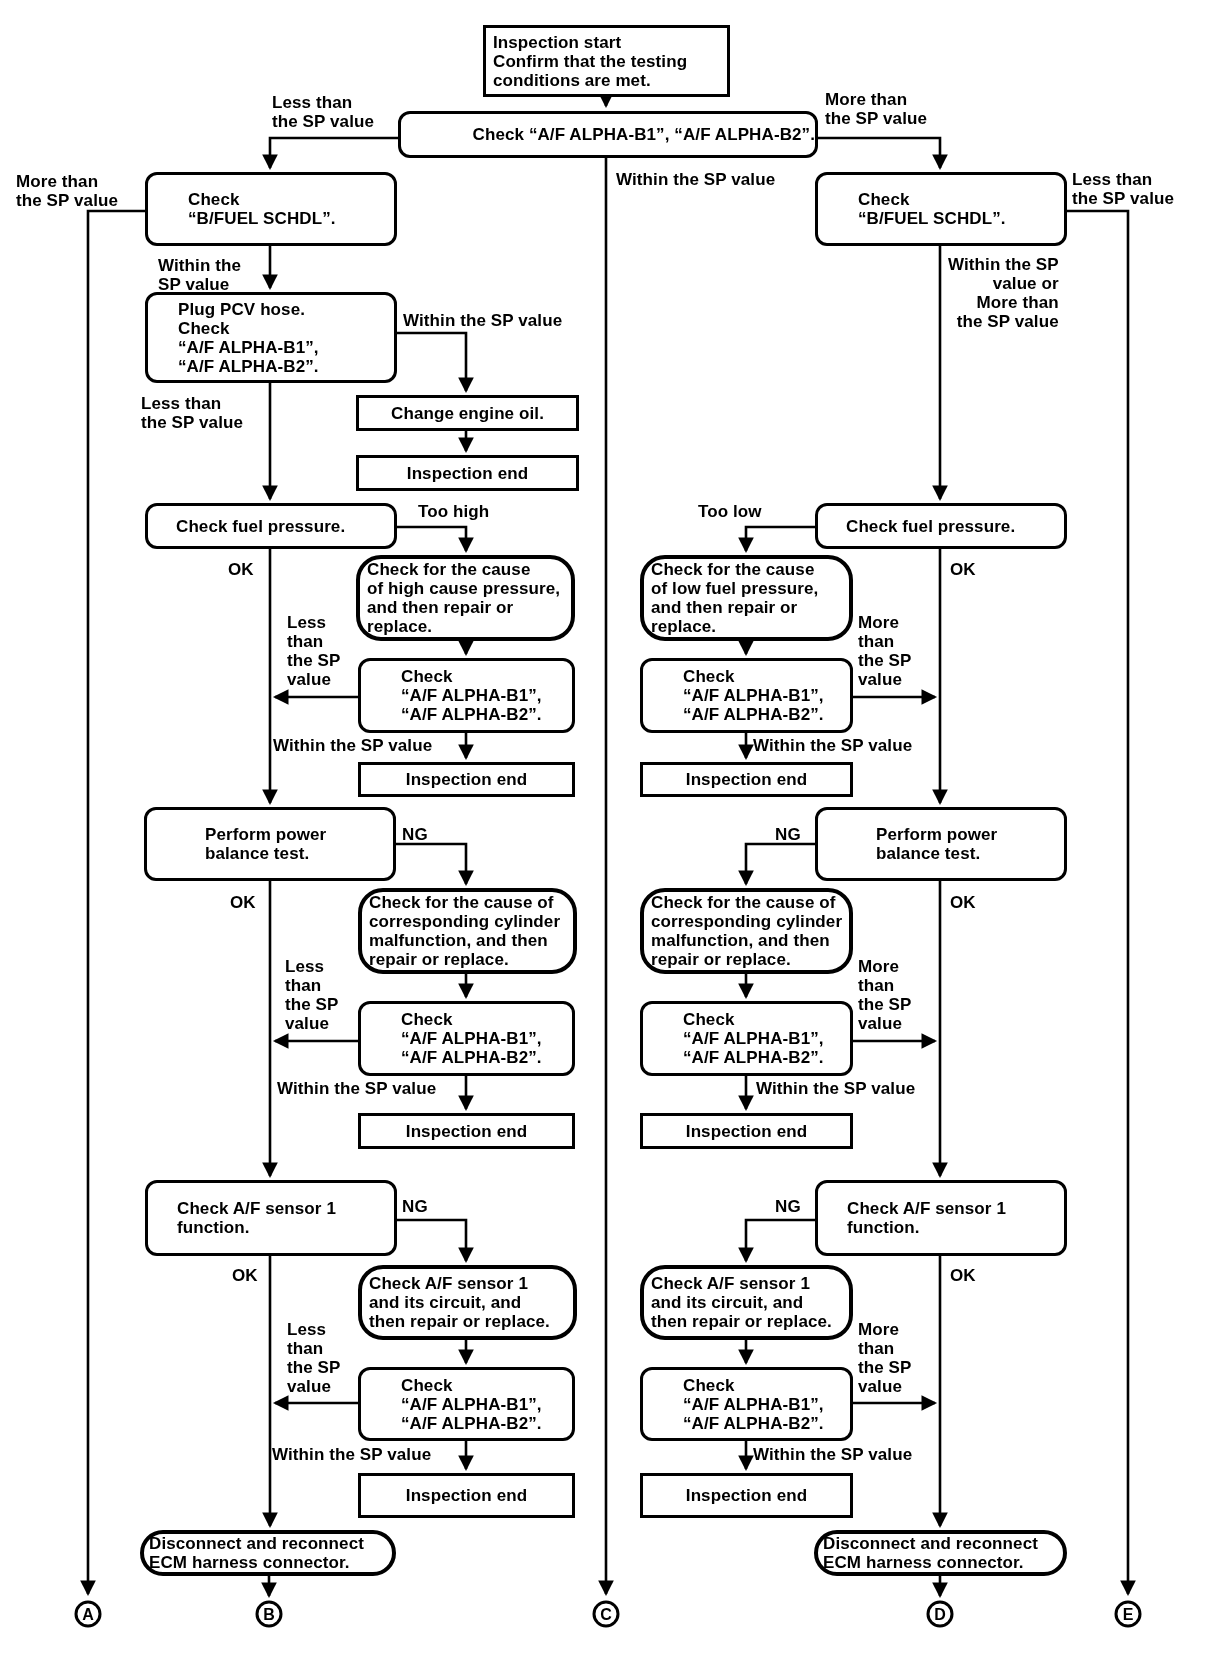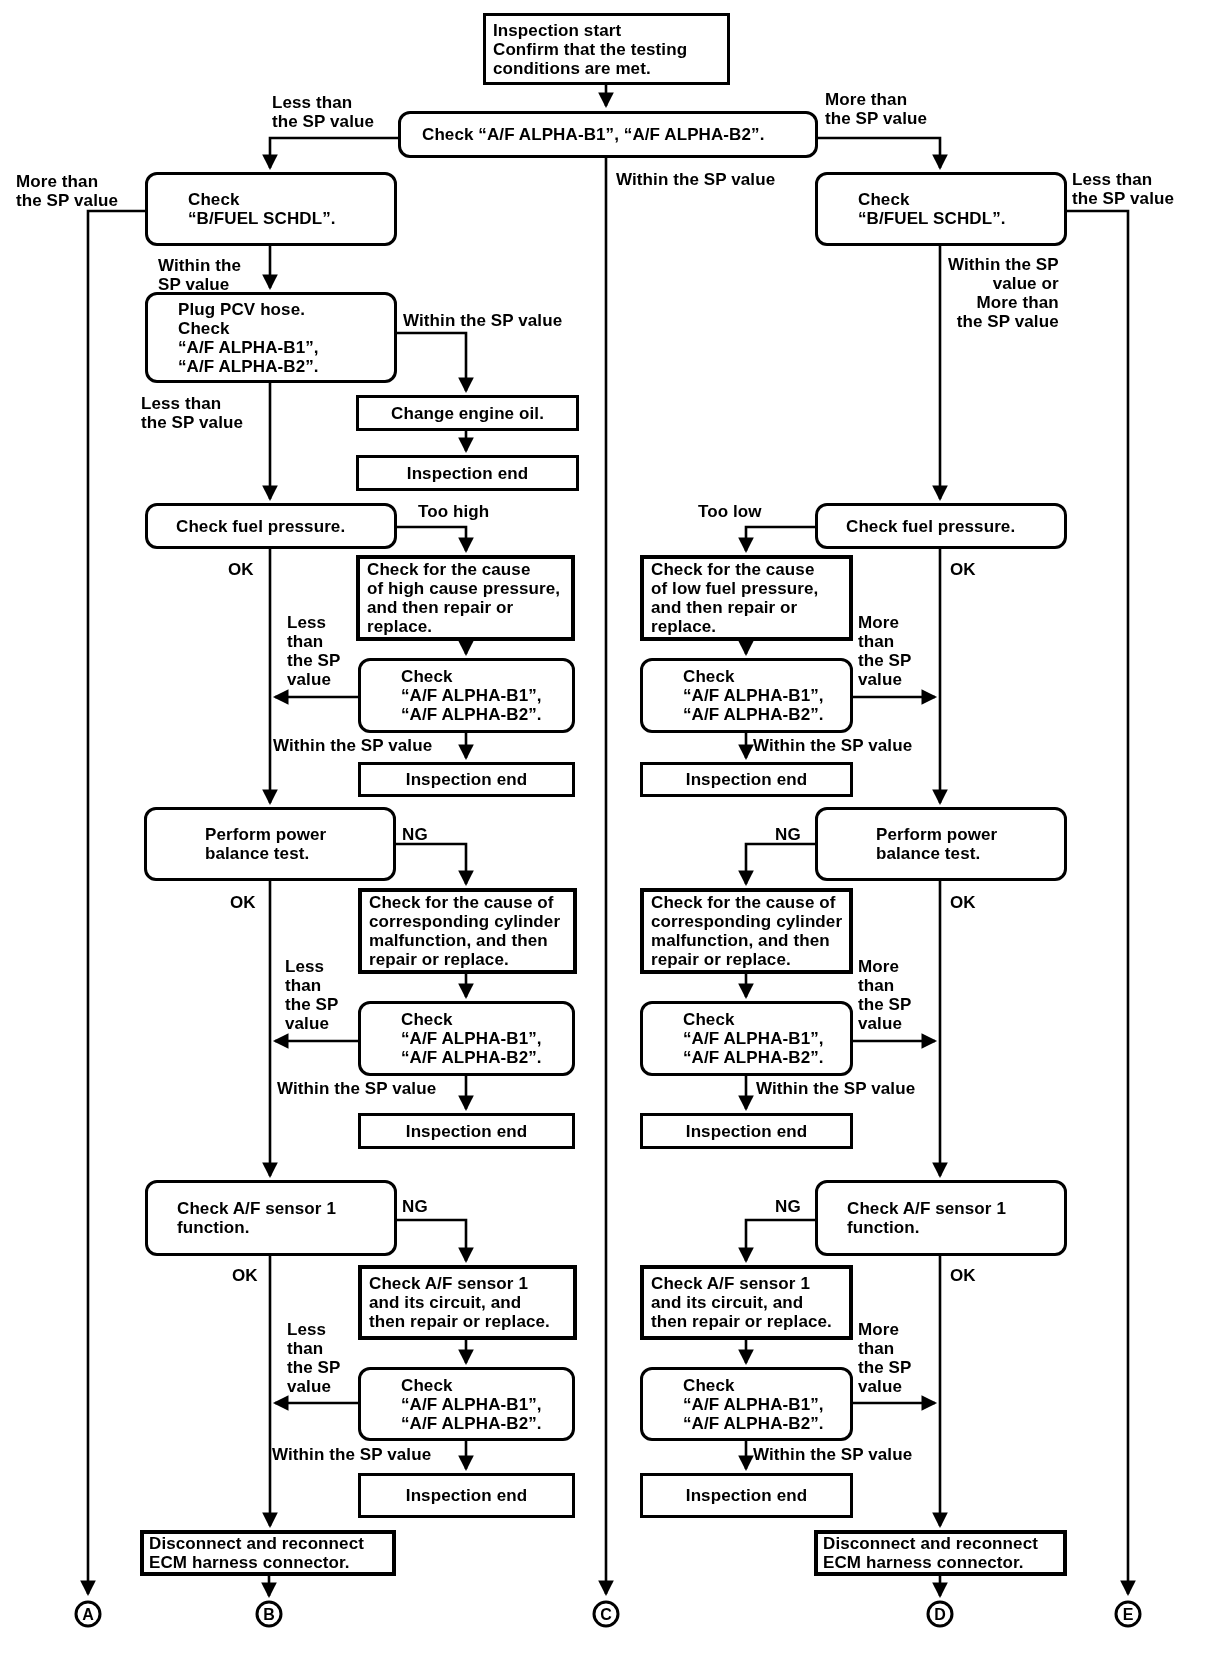--- a/index.html
+++ b/index.html
@@ -19,21 +19,21 @@
     border:3px solid #000;
     font-weight:bold;
     font-size:17px;
     line-height:19px;
     display:flex;
     flex-direction:column;
     justify-content:center;
     letter-spacing:0.1px;
   }
   .box.round{border-radius:12px;}
-  .box.rect-thick{border-width:4px;}
+  .box.rect-thick{border-width:4px;border-radius:25px;}
   .box.tcenter{text-align:center;}
   .lbl{
     position:absolute;
     font-weight:bold;
     font-size:17px;
     line-height:19px;
     white-space:nowrap;
     letter-spacing:0.1px;
   }
   .terminal{
@@ -98,26 +98,26 @@
         <polyline points="940,881 940,1176" marker-end="url(#ah)"></polyline>
         <polyline points="815,1220 746,1220 746,1261" marker-end="url(#ah)"></polyline>
         <polyline points="746,1340 746,1363" marker-end="url(#ah)"></polyline>
         <polyline points="853,1403 935,1403" marker-end="url(#ah)"></polyline>
         <polyline points="746,1441 746,1469" marker-end="url(#ah)"></polyline>
         <polyline points="940,1256 940,1526" marker-end="url(#ah)"></polyline>
         <polyline points="940,1576 940,1596" marker-end="url(#ah)"></polyline>
       </g>
   </svg>
   <div id="nodes-layer">
-      <div class="box rect" style="left: 483px; top: 13px; width: 247px; height: 72px; padding-left: 7px;">
+      <div class="box rect" style="left: 483px; top: 25px; width: 247px; height: 72px; padding-left: 7px;">
         <div>Inspection start</div>
         <div>Confirm that the testing</div>
         <div>conditions are met.</div>
       </div>
-      <div class="box round" style="left: 398px; top: 111px; width: 420px; height: 47px; padding-left: 21px;">
+      <div class="box round" style="left: 398px; top: 111px; width: 420px; height: 47px; padding-left: 21px; align-items: flex-end;">
         <div>Check “A/F ALPHA-B1”, “A/F ALPHA-B2”.</div>
       </div>
       <div class="box round" style="left: 145px; top: 172px; width: 252px; height: 74px; padding-left: 40px;">
         <div>Check</div>
         <div>“B/FUEL SCHDL”.</div>
       </div>
       <div class="box round" style="left: 815px; top: 172px; width: 252px; height: 74px; padding-left: 40px;">
         <div>Check</div>
         <div>“B/FUEL SCHDL”.</div>
       </div>

